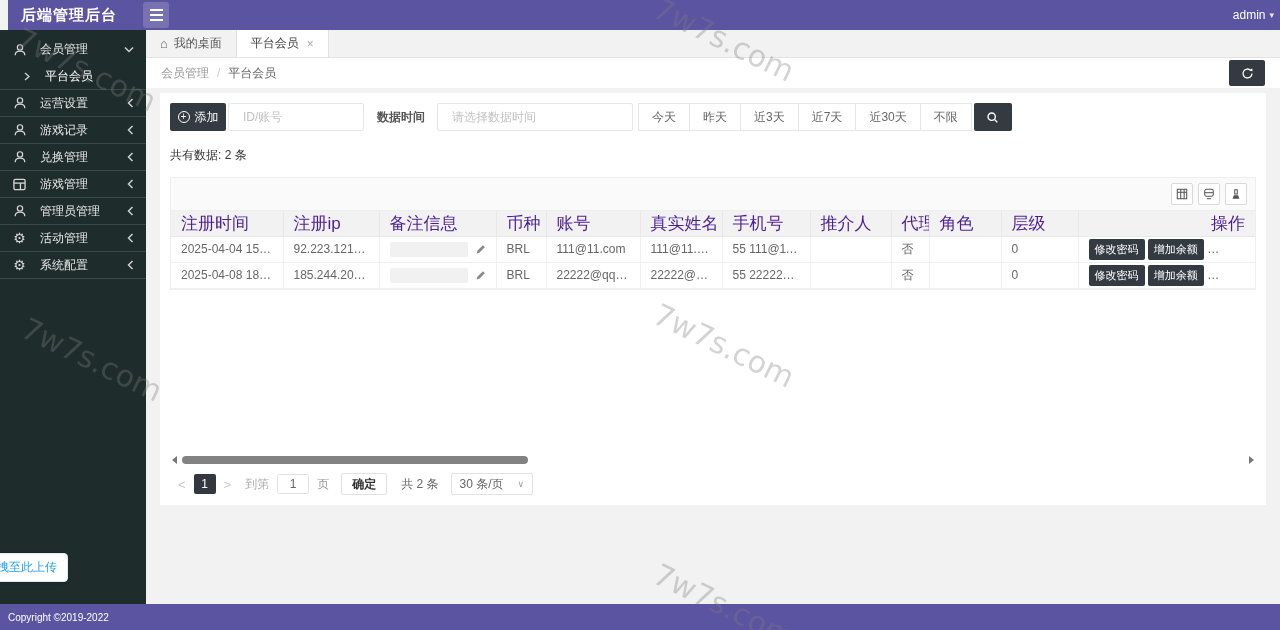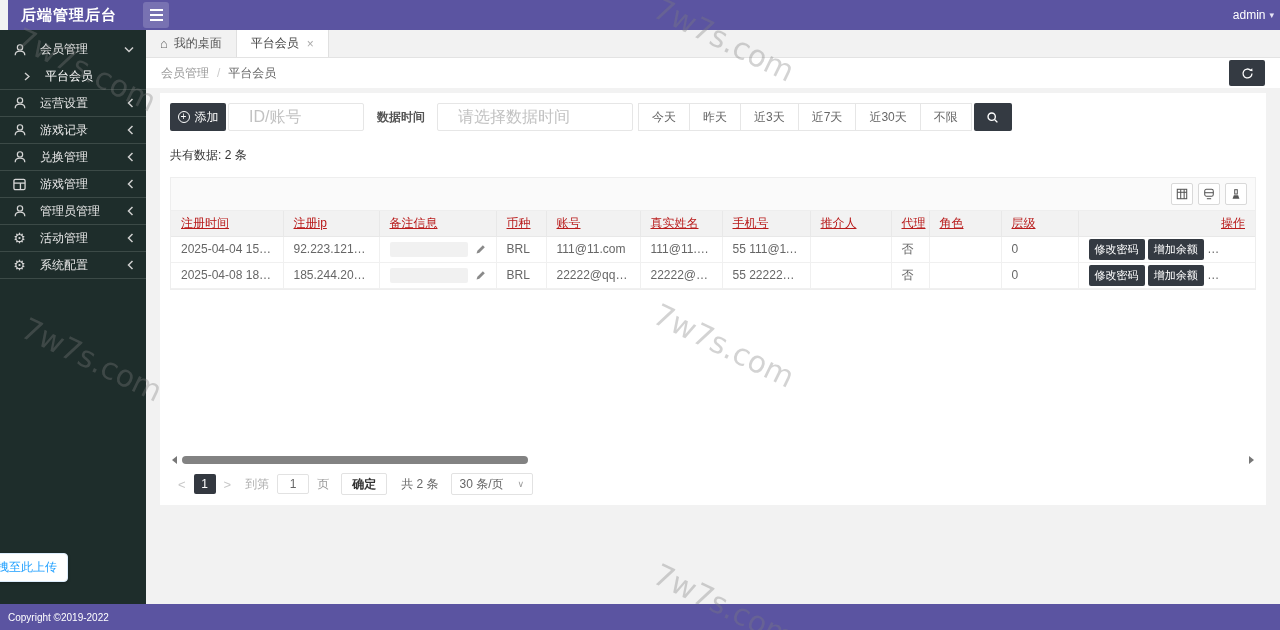--- a/index.html
+++ b/index.html
@@ -42,37 +42,37 @@
   .crumb-sep { color:#ccc; margin:0 8px; }
   .refresh-btn { margin-left:auto; width:36px; height:26px; background:#343a42; border-radius:2px; display:flex; align-items:center; justify-content:center; cursor:pointer; }
 
   .card { position:absolute; left:14px; top:63px; width:1106px; height:412px; background:#fff; padding:10px; display:flex; flex-direction:column; }
 
   
   .tools { display:flex; align-items:center; height:28px; }
   .btn-dark { background:#343a42; color:#fff; border:none; border-radius:2px; font-size:12px; cursor:pointer; font-family:inherit; }
   .add-btn { width:56px; height:28px; display:flex; align-items:center; justify-content:center; gap:5px; }
   .plus-circle { width:12px; height:12px; border:1px solid #fff; border-radius:50%; display:flex; align-items:center; justify-content:center; font-size:10px; line-height:1; }
-  .inp { height:28px; border:1px solid #e6e6e6; border-radius:2px; font-size:16px; color:#666; padding:0 20px; outline:none; font-family:inherit; }
+  .inp { height:28px; border:1px solid #e6e6e6; border-radius:2px; font-size:12px; color:#666; padding:0 14px; outline:none; font-family:inherit; }
   .inp::placeholder { color:#c2c2c2; }
   .id-inp { width:136px; margin-left:2px; }
   .date-label { margin-left:13px; color:#555; font-weight:bold; }
   .date-inp { width:196px; margin-left:12px; }
   .quickgrp { display:flex; margin-left:6px; }
   .qbtn { height:28px; padding:0 13px; background:#fff; border:1px solid #e6e6e6; margin-left:-1px; font-size:12px; color:#666; cursor:pointer; font-family:inherit; }
   .search-btn { width:38px; height:28px; margin-left:2px; display:flex; align-items:center; justify-content:center; }
 
   .summary { margin-top:16px; color:#333; font-size:12px; }
 
   
   .tbl-wrap { margin-top:13px; border:1px solid #eee; }
   .tbl-toolbar { height:33px; background:#fafafa; border-bottom:1px solid #eee; display:flex; align-items:center; justify-content:flex-end; padding-right:8px; gap:5px; }
   .tico { width:22px; height:22px; background:#fff; border:1px solid #d9d9d9; border-radius:2px; display:flex; align-items:center; justify-content:center; cursor:pointer; color:#555; }
   table.grid { width:100%; border-collapse:collapse; table-layout:fixed; }
-  table.grid th { background:#f2f2f2; color:#b91c1c; font-weight:normal; font-size:12px; text-align:left; height:25px; padding:0 10px; border-right:1px solid #e8e8e8; border-bottom:1px solid #e8e8e8; white-space:nowrap; overflow:hidden;text-decoration:underline; }
+  table.grid th { background:#f2f2f2; color:#4c1d95; font-weight:normal; font-size:17px; text-align:left; height:25px; padding:0 10px; border-right:1px solid #e8e8e8; border-bottom:1px solid #e8e8e8; white-space:nowrap; overflow:hidden; }
   table.grid th.ops { text-align:right; }
   table.grid td { height:26px; padding:0 10px; font-size:12px; color:#666; border-right:1px solid #f0f0f0; border-bottom:1px solid #f0f0f0; white-space:nowrap; overflow:hidden; text-overflow:ellipsis; }
   table.grid th:last-child, table.grid td:last-child { border-right:none; }
   .remark-cell { display:flex; align-items:center; justify-content:space-between; }
   .remark-bar { width:78px; height:15px; background:#f1f1f1; border-radius:2px; }
   .edit-ic { color:#8a8a8a; cursor:pointer; display:flex; }
   .opbtn { background:#343a42; color:#fff; border:none; border-radius:2px; font-size:11px; padding:3px 6px; cursor:pointer; font-family:inherit; }
   .lvl { color:#999; }
   .spacer { flex:1; }
 

